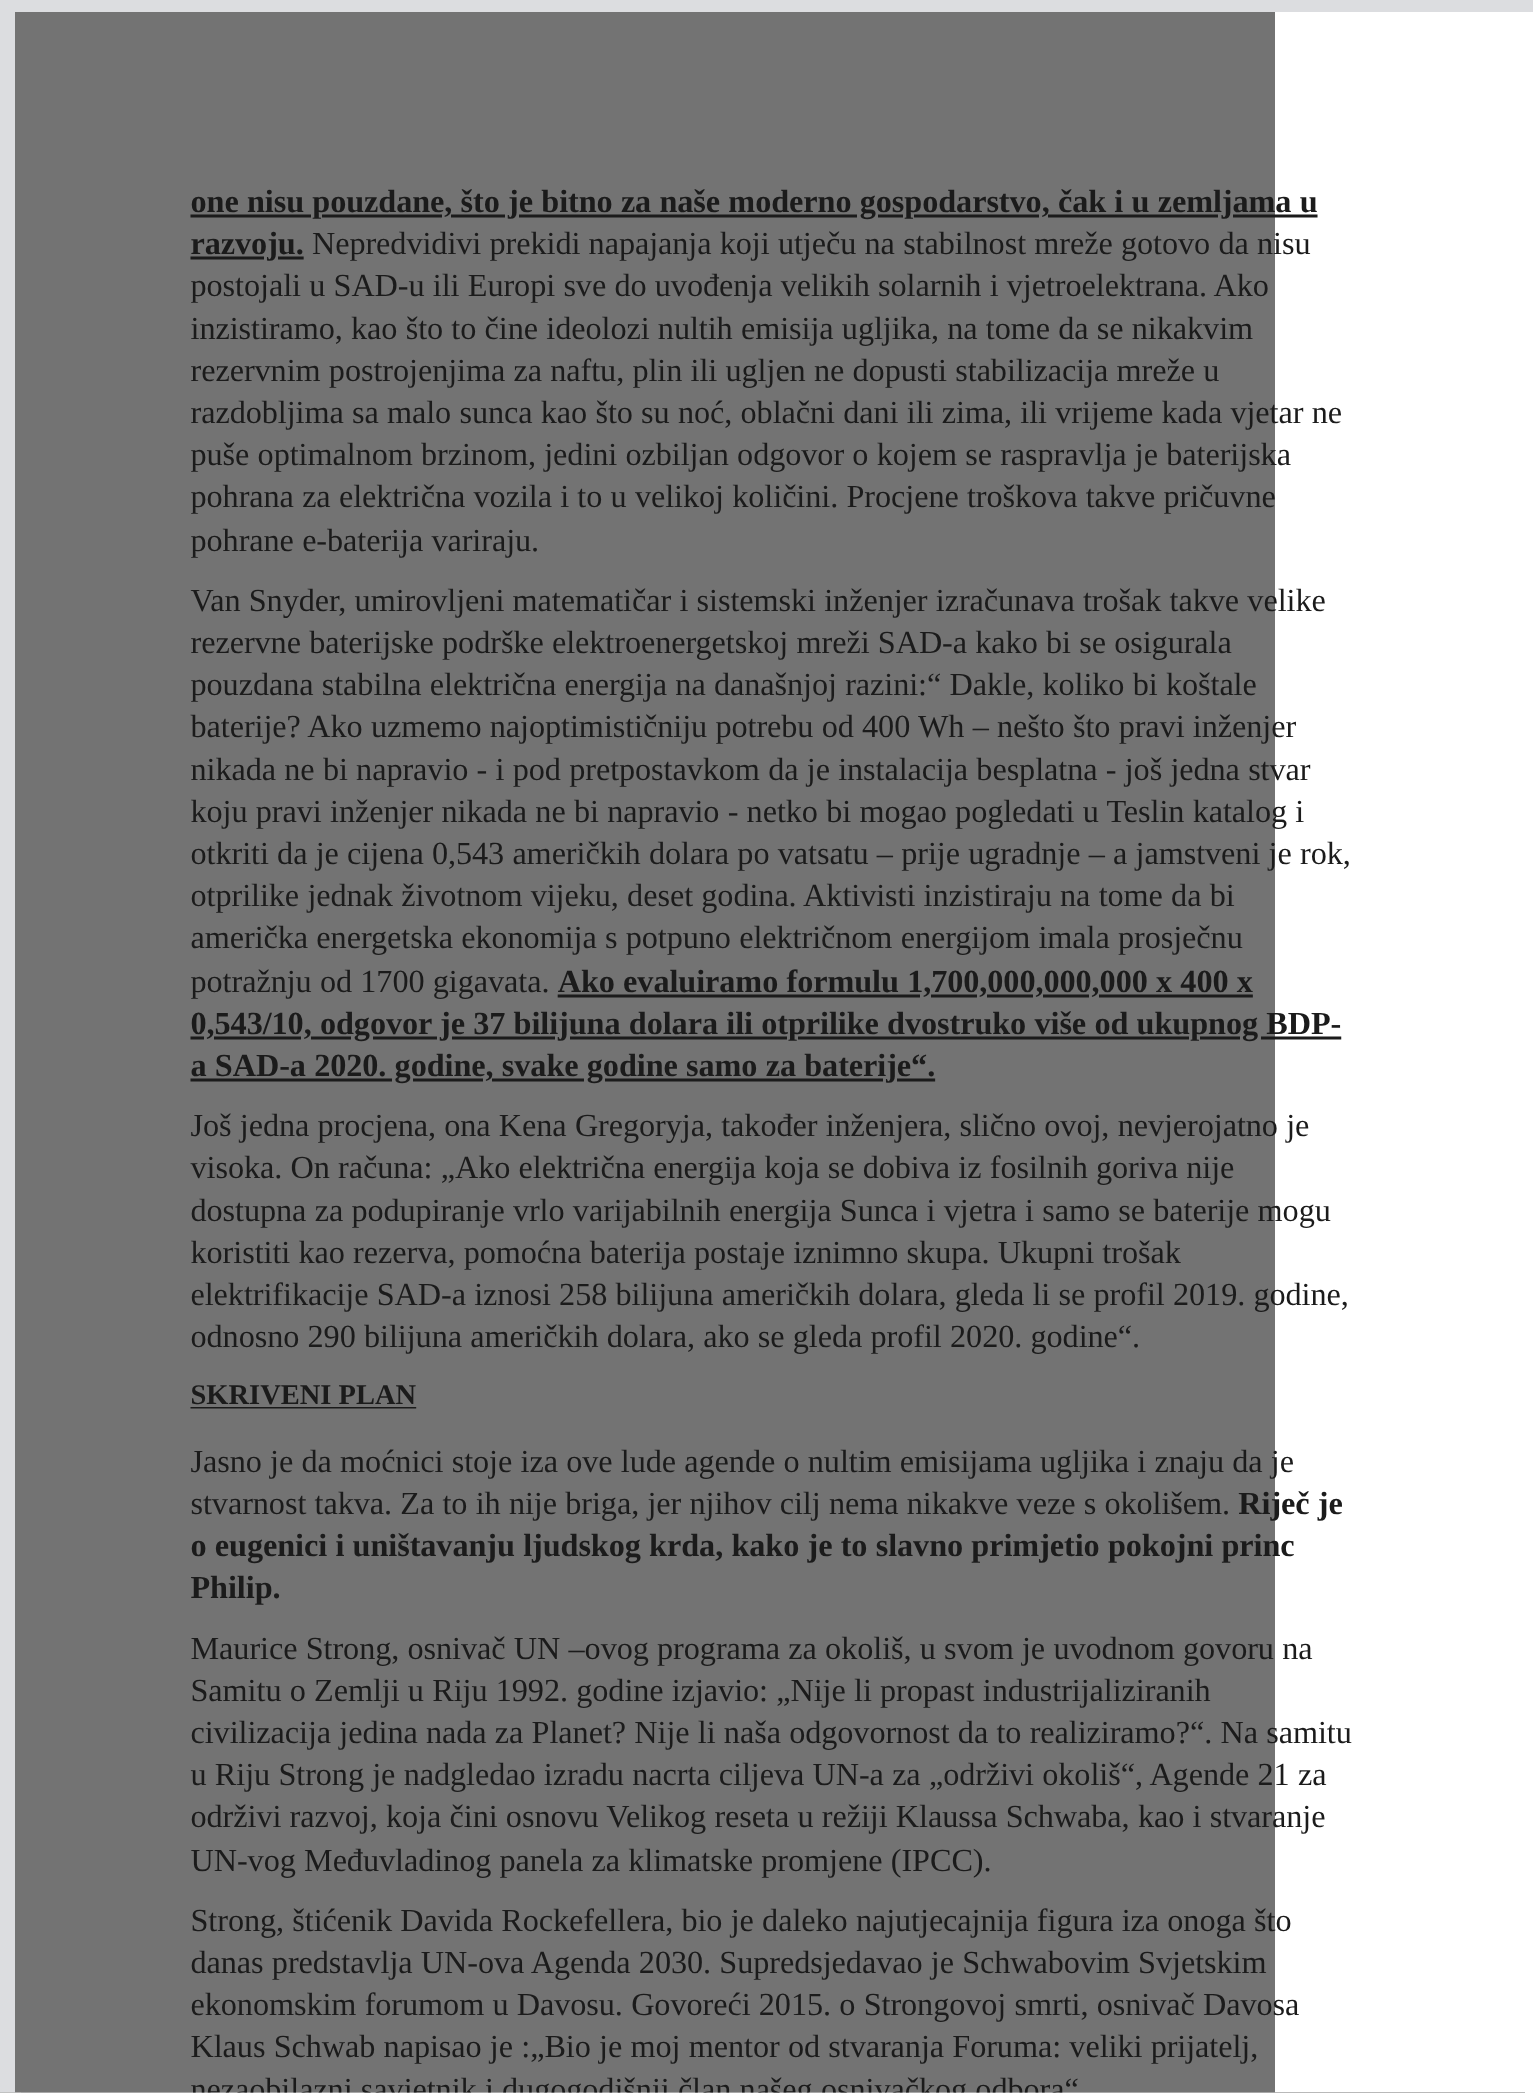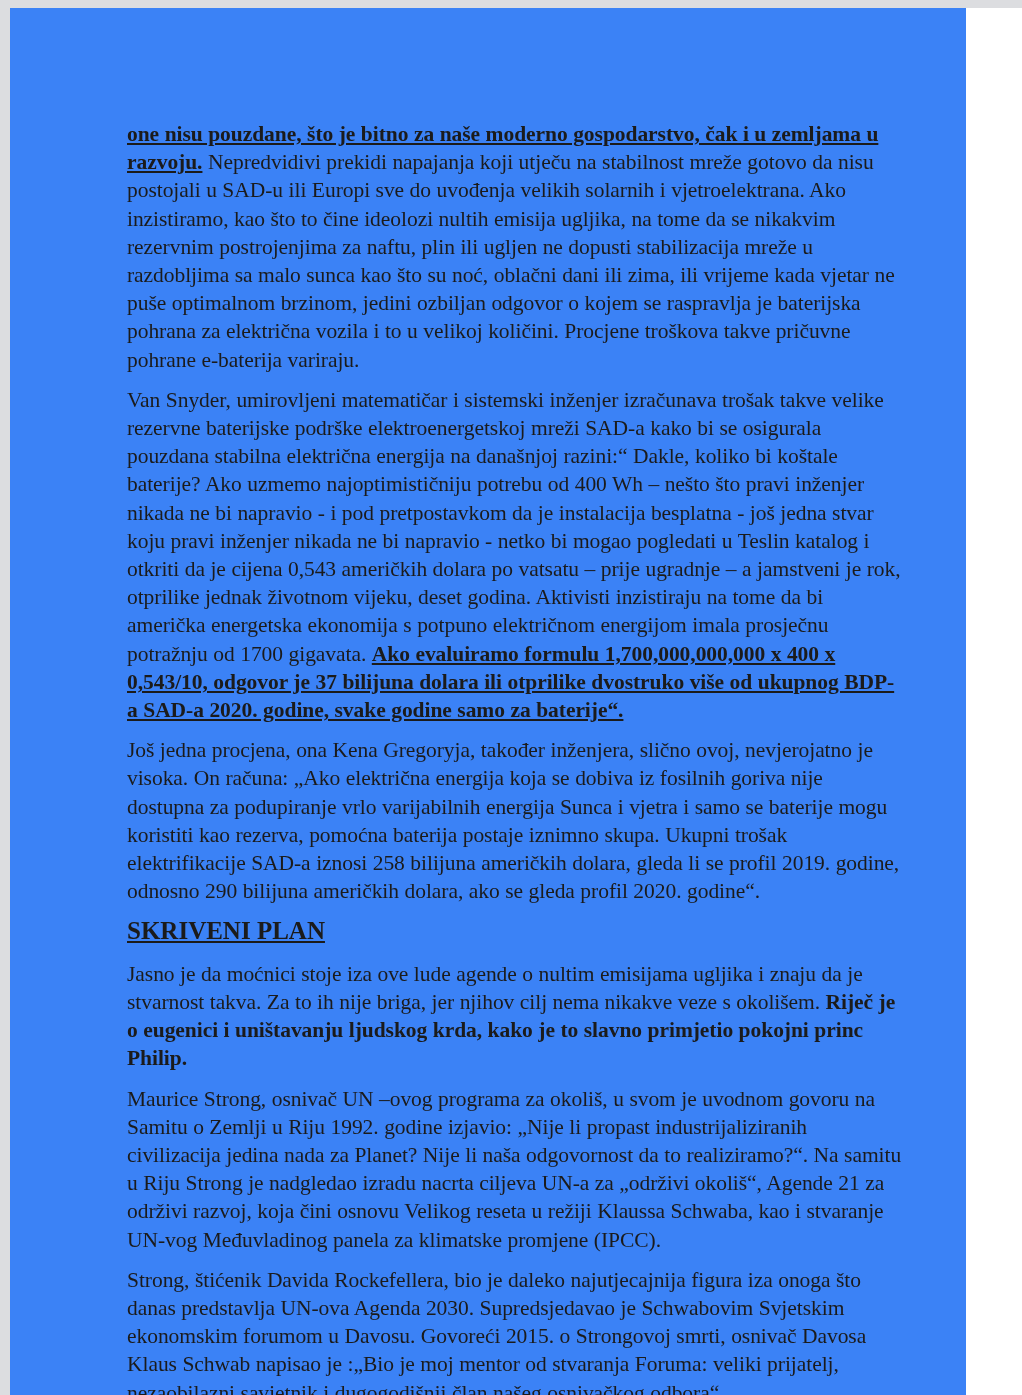--- a/index.html
+++ b/index.html
@@ -39,23 +39,23 @@
     right: -4px;
     width: 4px;
     height: 100%;
     background: linear-gradient(to right, #ececed, #ffffff);
   }
 
   #page-sheet {
     position: absolute;
     top: 8px;
     left: 10px;
-    width: 956px;
+    width: 840px;
     height: 1387px;
-    background: #3b82f6;
+    background: #737373;
   }
 
   #doc-body {
     position: absolute;
     top: 112px;
     left: 117px;
     width: 777px;
   }
 
   p.para {
@@ -66,21 +66,21 @@
     text-align: left;
     letter-spacing: -0.05px;
     word-spacing: 0.2px;
   }
 
   .b      { font-weight: bold; }
   .bu     { font-weight: bold; text-decoration: underline; text-underline-offset: 2px; }
 
   h2.section-heading {
     margin: 6px 0 14px 0;
-    font-size: 25px;
+    font-size: 19px;
     line-height: 28.2px;
     font-weight: bold;
     text-decoration: underline;
     text-underline-offset: 2px;
     color: #1b1b1b;
   }
 </style>
 </head>
 <body>
 

